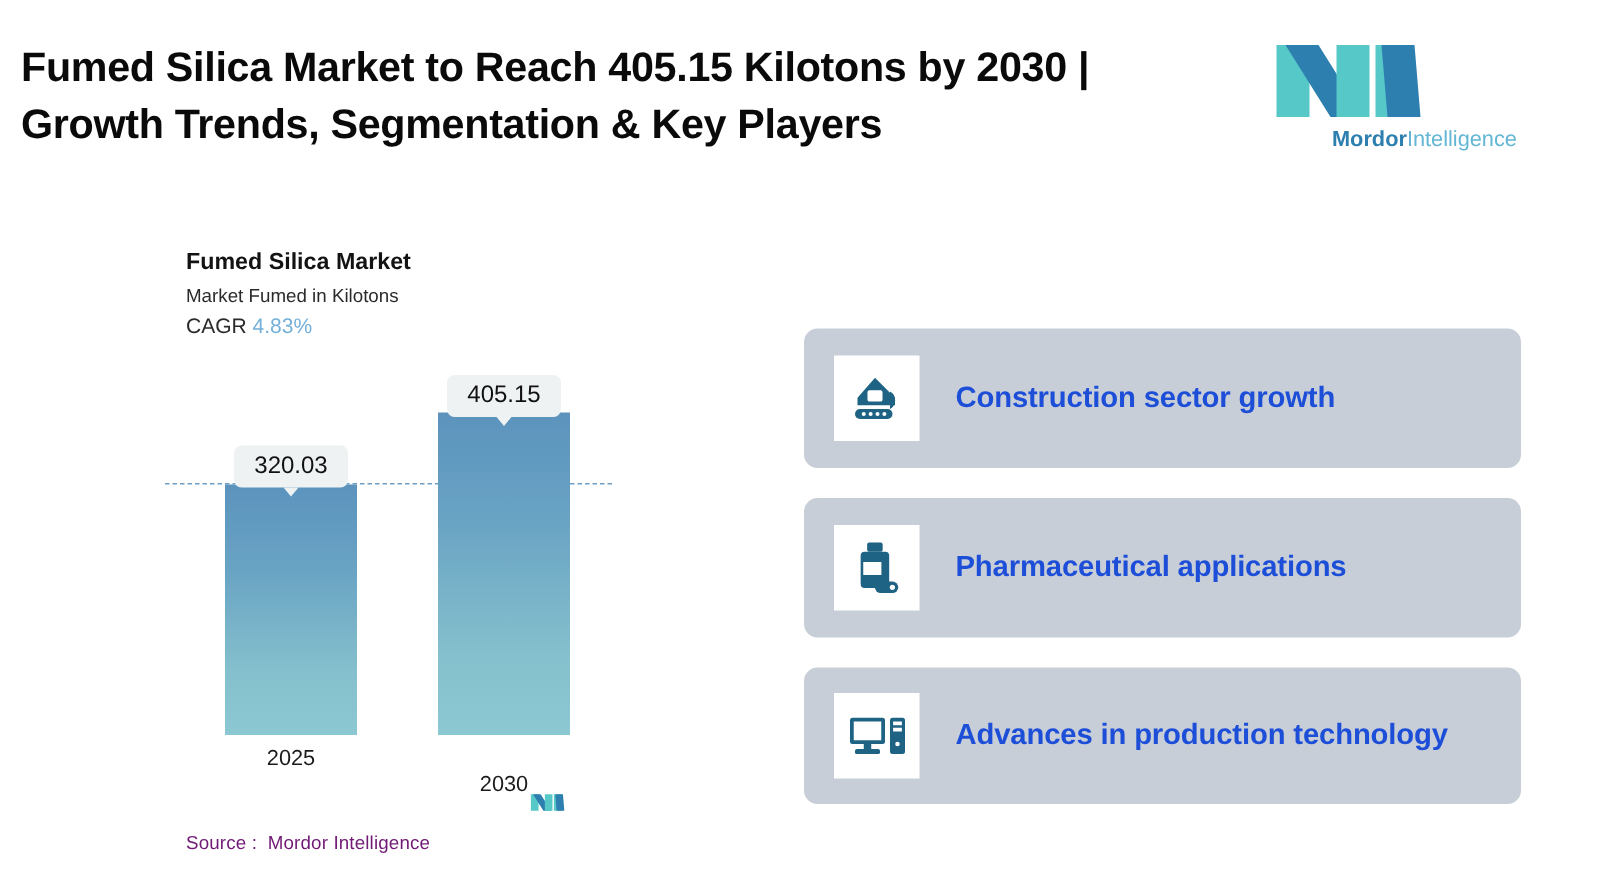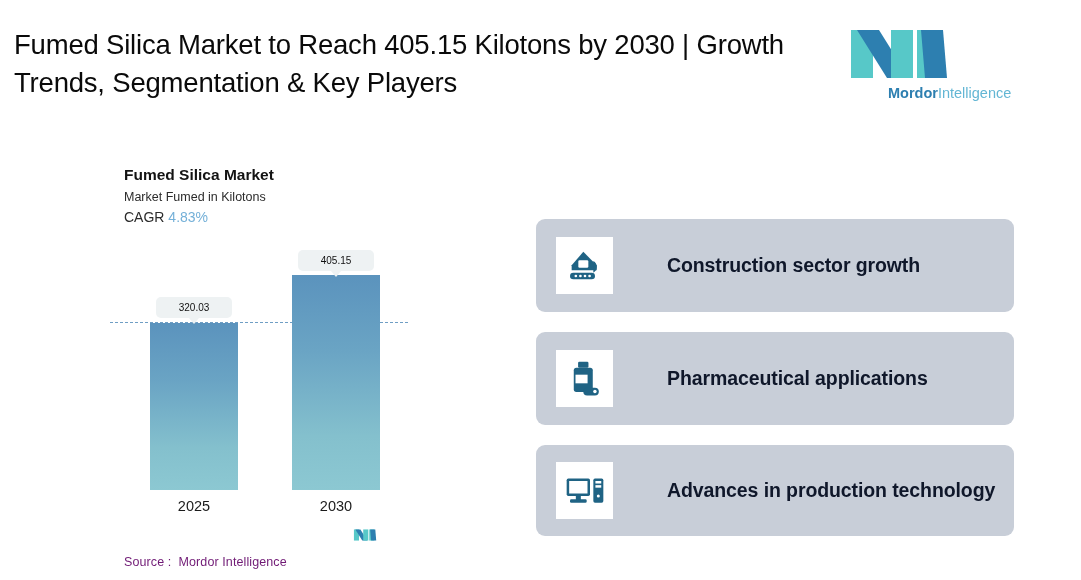--- a/index.html
+++ b/index.html
@@ -16,21 +16,21 @@
     color: #111111;
   }
 
   
   .headline {
     position: absolute;
     left: 14px;
     top: 26px;
     width: 800px;
     font-size: 27.5px;
-    font-weight: normal;
+    font-weight: bold;
     line-height: 1.38;
     letter-spacing: -0.2px;
     color: #0a0a0a;
   }
 
   .brand-logo {
     position: absolute;
     left: 843px;
     top: 26px;
     width: 120px;
@@ -88,21 +88,21 @@
     top: 322px;
     width: 298px;
     height: 0;
     border-top: 1.6px dashed #6f9ec4;
   }
 
   .vlabel {
     position: absolute;
     background: #eef2f3;
     border-radius: 5px;
-    font-size: 10px;
+    font-size: 16px;
     color: #111;
     padding: 5px 13px 5px 13px;
     text-align: center;
     white-space: nowrap;
   }
   .vlabel::after {
     content: "";
     position: absolute;
     left: 50%;
     bottom: -6px;
@@ -117,21 +117,21 @@
 
   .xtick {
     position: absolute;
     top: 498px;
     width: 120px;
     text-align: center;
     font-size: 14.5px;
     color: #1b1b1b;
   }
   .xtick-a { left: 134px; }
-  .xtick-b { left: 276px; }
+  .xtick-b { left: 276px; margin-top: 17px; }
 
   .source {
     position: absolute;
     left: 124px;
     top: 555px;
     font-size: 12.5px;
     color: #701a75;
     letter-spacing: 0.1px;
   }
   .source-mark {
@@ -158,24 +158,24 @@
     width: 57px;
     height: 57px;
     margin-left: 20px;
     background: #ffffff;
     flex: 0 0 auto;
     display: flex;
     align-items: center;
     justify-content: center;
   }
   .card-label {
-    margin-left: 54px;
+    margin-left: 24px;
     font-size: 19.5px;
     font-weight: bold;
-    color: #0f172a;
+    color: #1d4ed8;
     line-height: 1.45;
     letter-spacing: -0.1px;
   }
 </style>
 </head>
 <body>
 
 <div class="headline">Fumed Silica Market to Reach 405.15 Kilotons by 2030 | Growth Trends, Segmentation &amp; Key Players</div>
 
 <div class="brand-logo">

